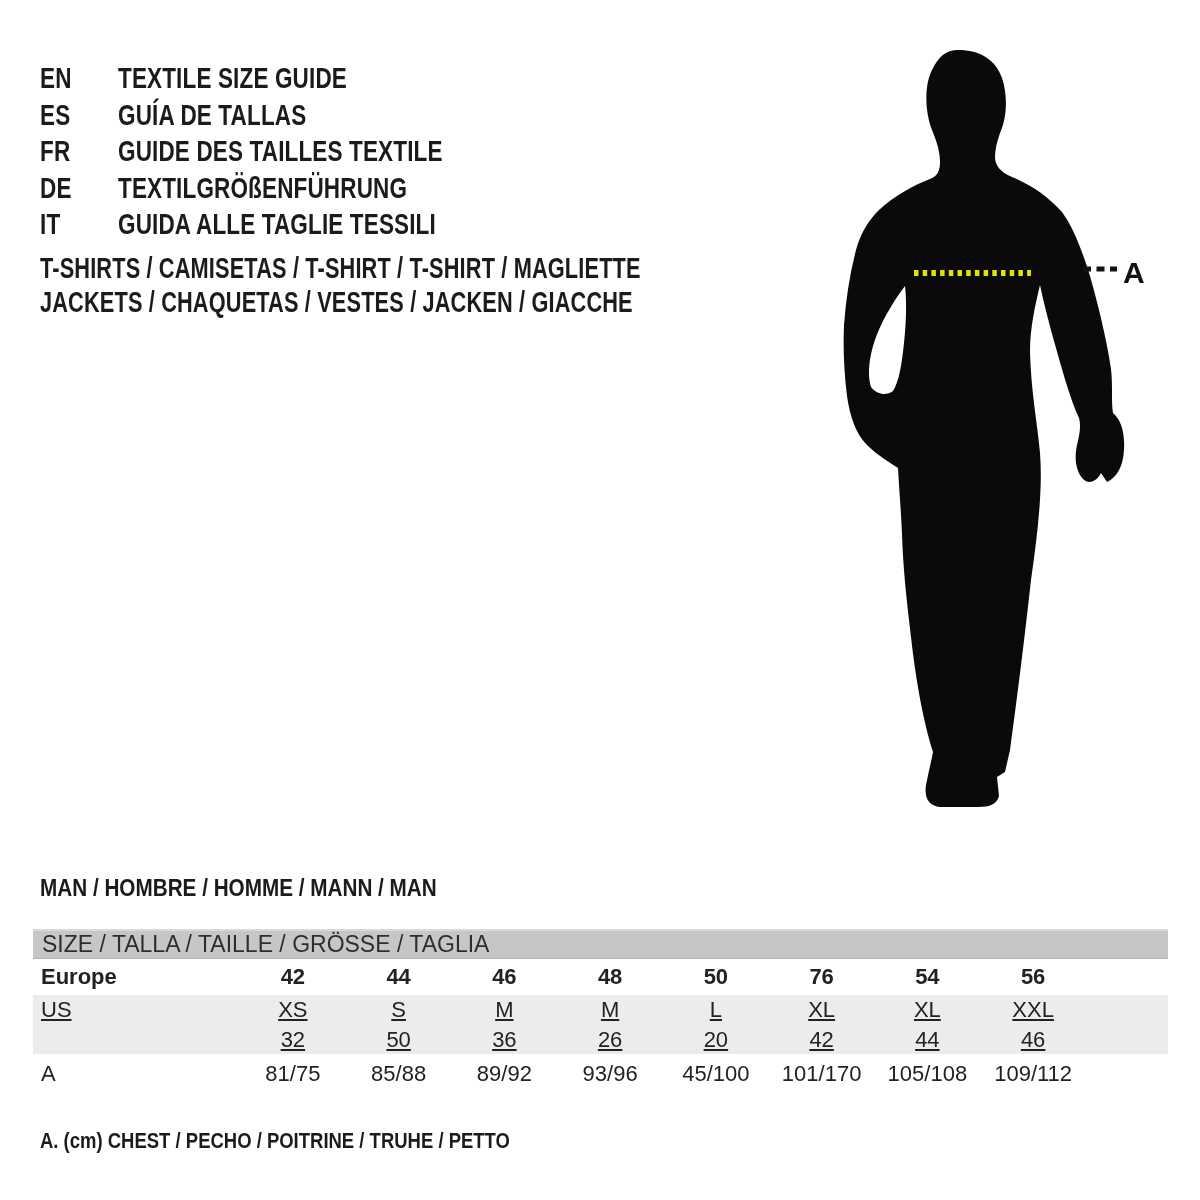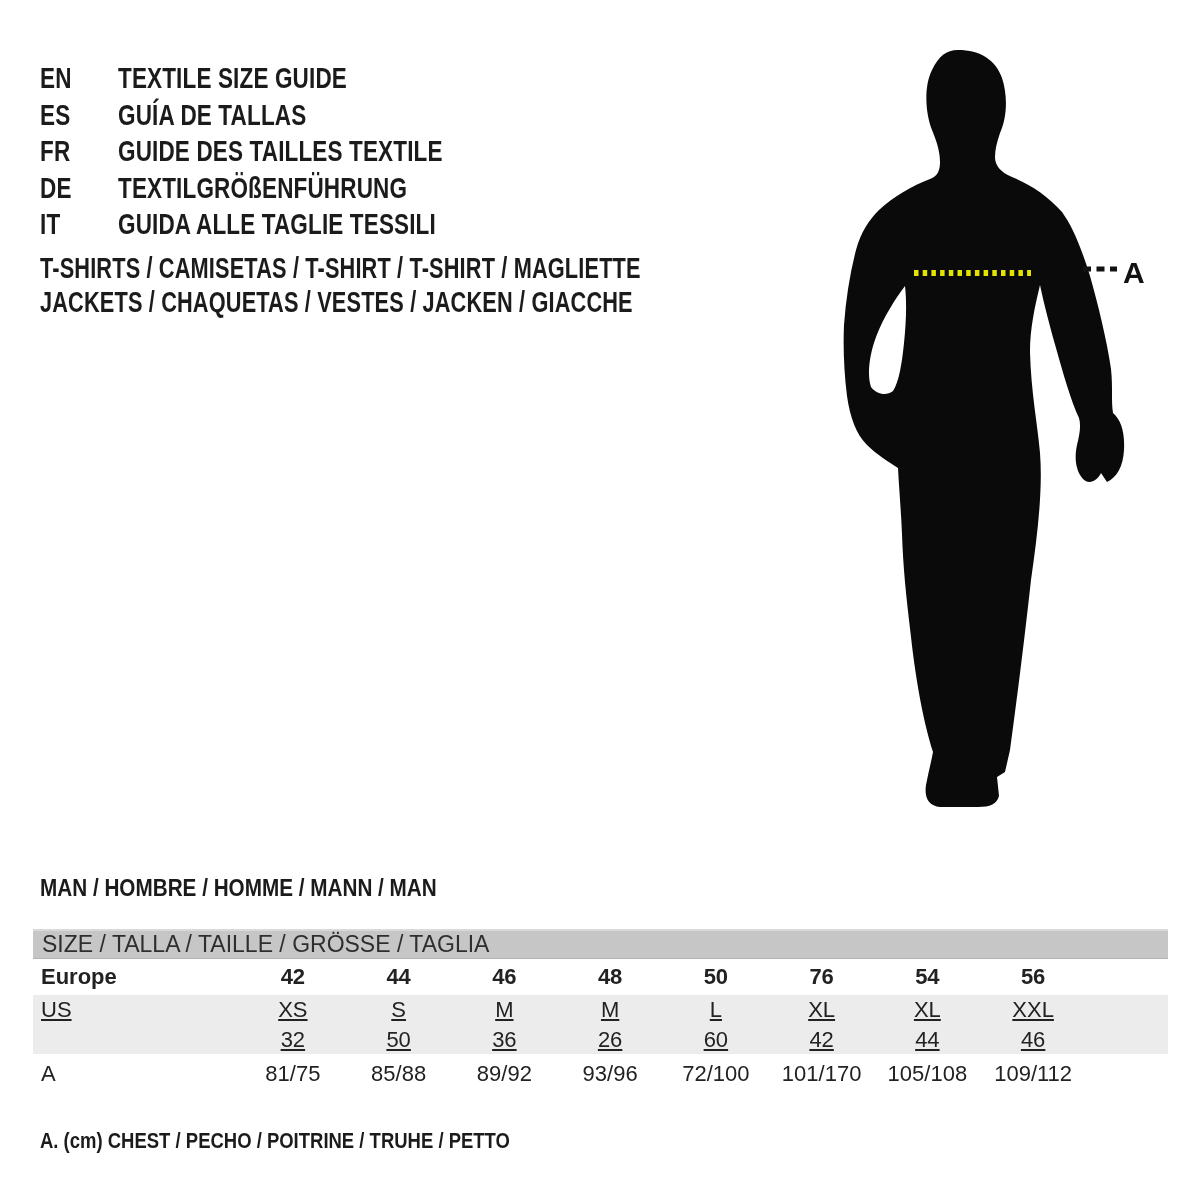--- a/index.html
+++ b/index.html
@@ -175,34 +175,34 @@
       <div class="tcell">XXL</div>
       <div class="tpad"></div>
     </div>
 
     <div class="trow row-num shaded">
       <div class="tlabel"></div>
       <div class="tcell">32</div>
       <div class="tcell">50</div>
       <div class="tcell">36</div>
       <div class="tcell">26</div>
-      <div class="tcell">60</div>
+      <div class="tcell">20</div>
       <div class="tcell">42</div>
       <div class="tcell">44</div>
       <div class="tcell">46</div>
       <div class="tpad"></div>
     </div>
 
     <div class="trow row-a">
       <div class="tlabel">A</div>
       <div class="tcell">81/75</div>
       <div class="tcell">85/88</div>
       <div class="tcell">89/92</div>
       <div class="tcell">93/96</div>
-      <div class="tcell">72/100</div>
+      <div class="tcell">45/100</div>
       <div class="tcell">101/170</div>
       <div class="tcell">105/108</div>
       <div class="tcell">109/112</div>
       <div class="tpad"></div>
     </div>
   </div>
 
   <div class="footnote">A. (cm) CHEST / PECHO / POITRINE / TRUHE / PETTO</div>
 
 </div>

